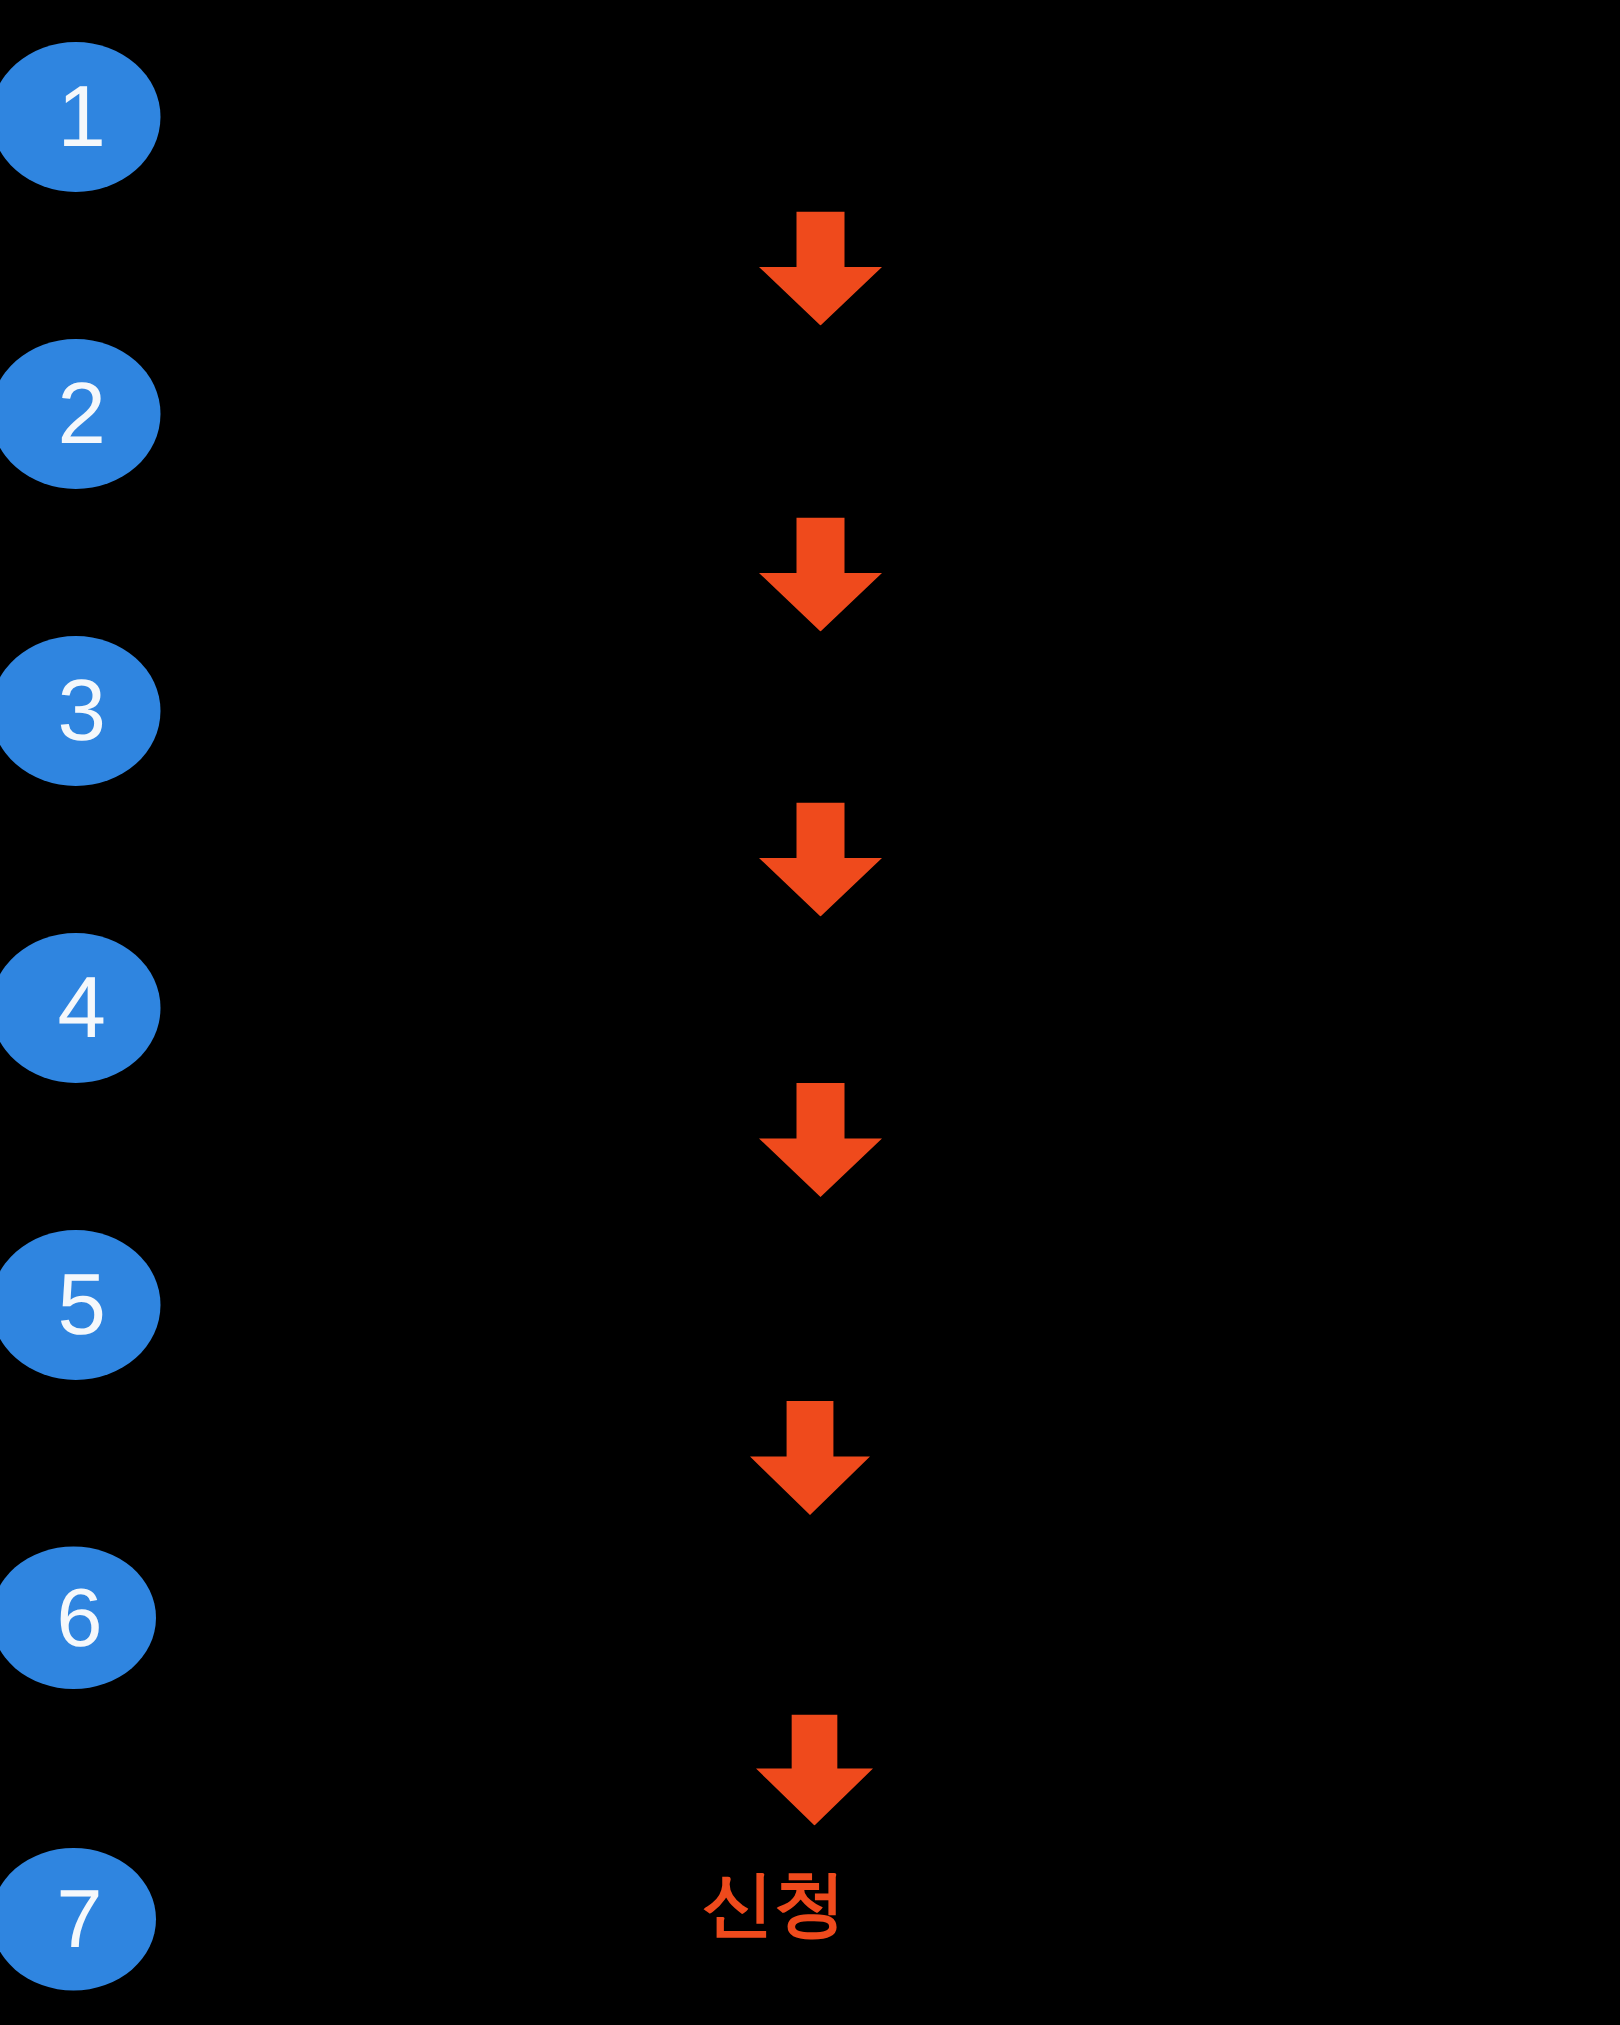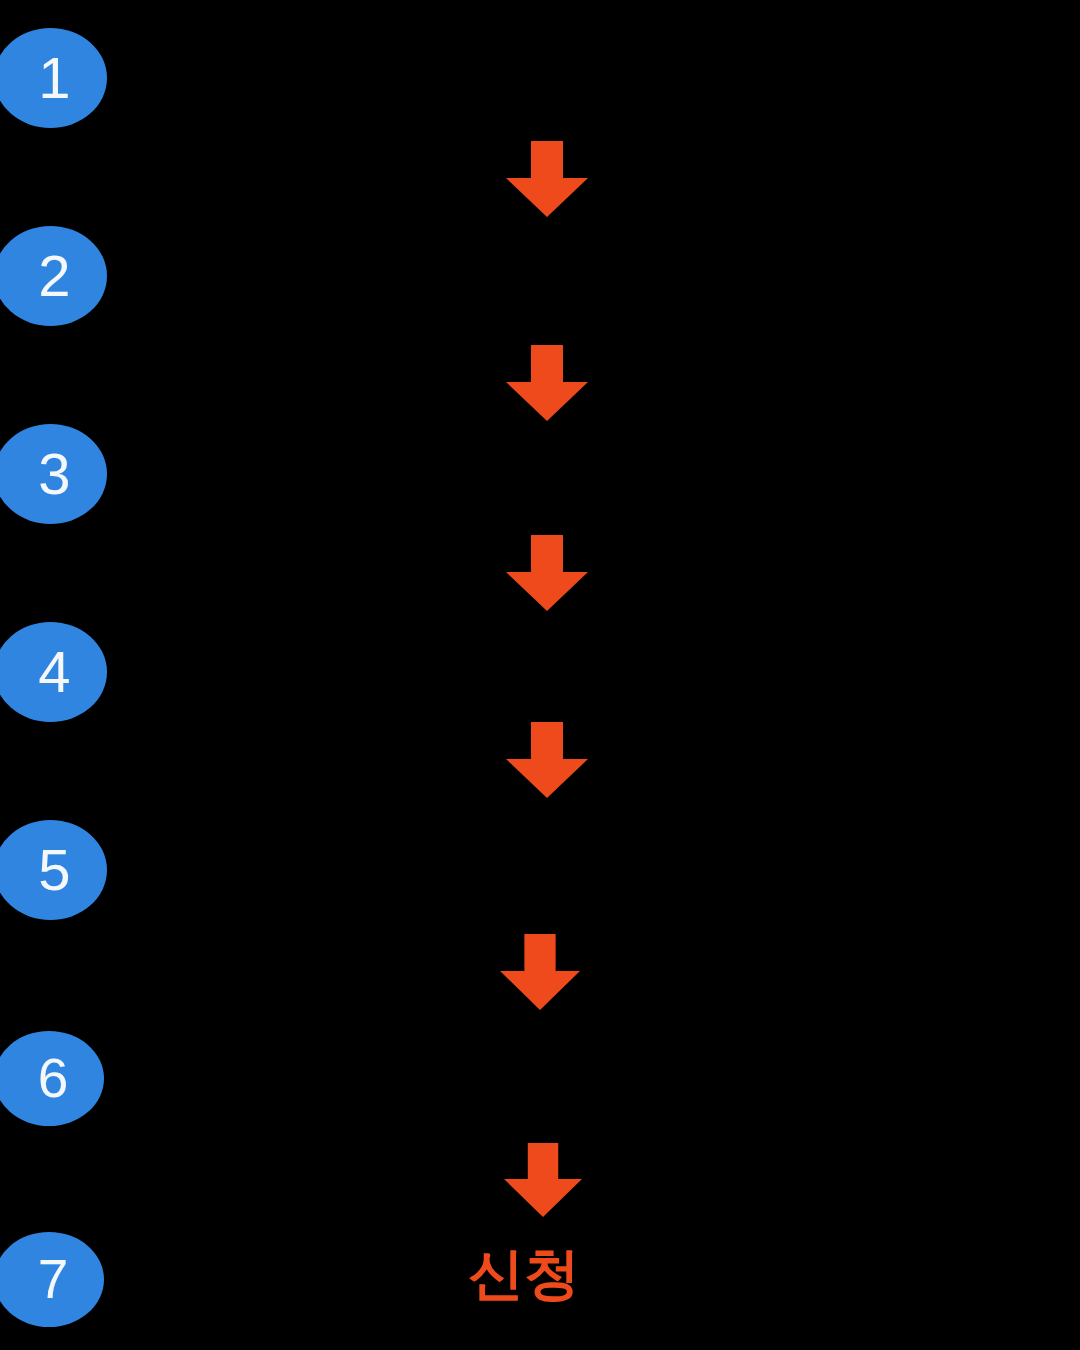--- a/index.html
+++ b/index.html
@@ -60,21 +60,21 @@
   .a4 { left: 506px; top: 722px;  width: 82px; height: 76px; }
   .a5 { left: 500px; top: 934px;  width: 80px; height: 76px; }
   .a6 { left: 504px; top: 1143px; width: 78px; height: 74px; }
 
   
   .end-label {
     position: absolute;
     left: 468px;
     top: 1246px;
     font-family: "Liberation Sans", sans-serif;
-    font-size: 56px;
+    font-size: 48px;
     font-weight: 700;
     color: #EF4A1C;
     letter-spacing: 0px;
     line-height: 1;
     white-space: nowrap;
     user-select: none;
   }
 </style>
 </head>
 <body>

